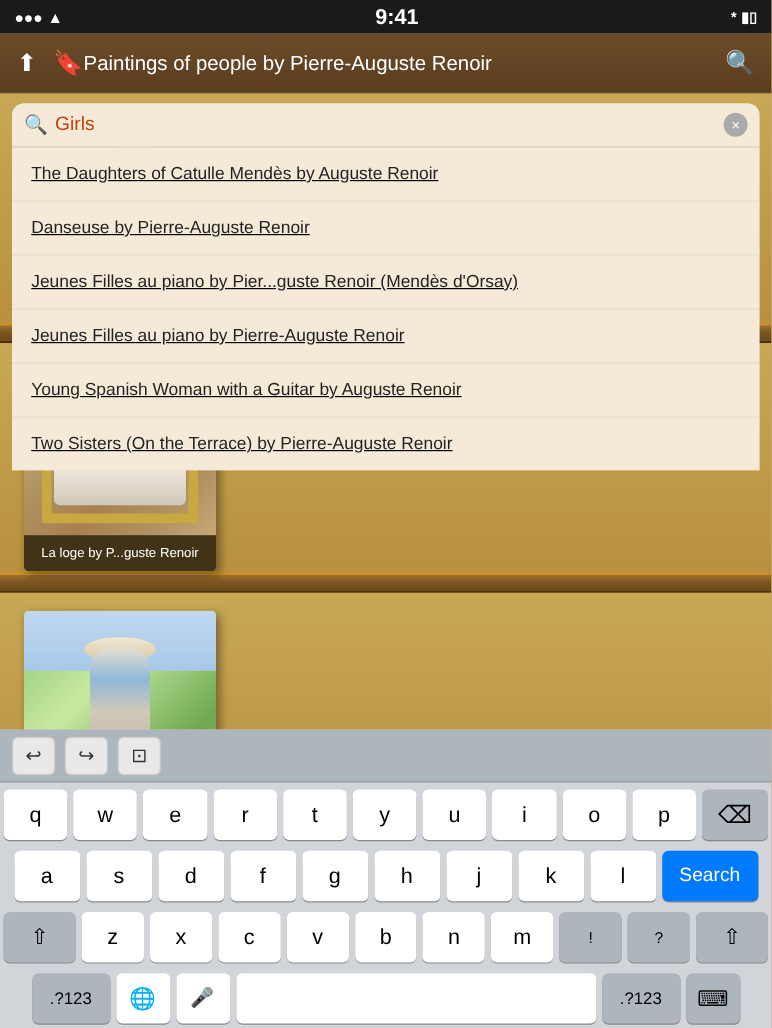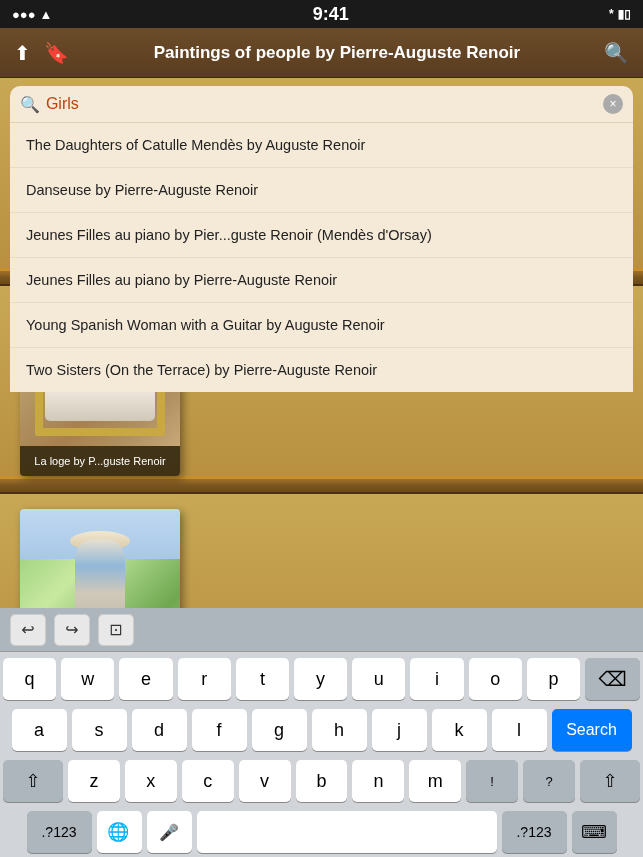--- a/index.html
+++ b/index.html
@@ -33,23 +33,22 @@
       background: linear-gradient(180deg, #6b4c2a 0%, #5a3d1f 100%);
       display: flex;
       align-items: center;
       justify-content: space-between;
       padding: 0 14px;
       border-bottom: 1px solid #3d2810;
     }
     .nav-bar-title {
       color: white;
       font-size: 17px;
-      font-weight: 700;
+      font-weight: 400;
       flex: 1;
-      text-align: center;
     }
     .nav-bar-left { display: flex; gap: 14px; }
     .nav-icon {
       color: white;
       font-size: 20px;
       cursor: pointer;
     }
 
     
     .content-area {
@@ -224,20 +223,21 @@
       height: 20px;
       display: flex;
       align-items: center;
       justify-content: center;
       font-size: 12px;
     }
 
     .search-results {
       background: #f5ead8;
       border-top: 1px solid #e0d0b8;
+      text-decoration: underline;
     }
     .search-result-item {
       padding: 14px 16px;
       border-bottom: 1px solid #e8dcc8;
       font-size: 14.5px;
       color: #222;
       cursor: pointer;
     }
     .search-result-item:last-child {
       border-bottom: none;

